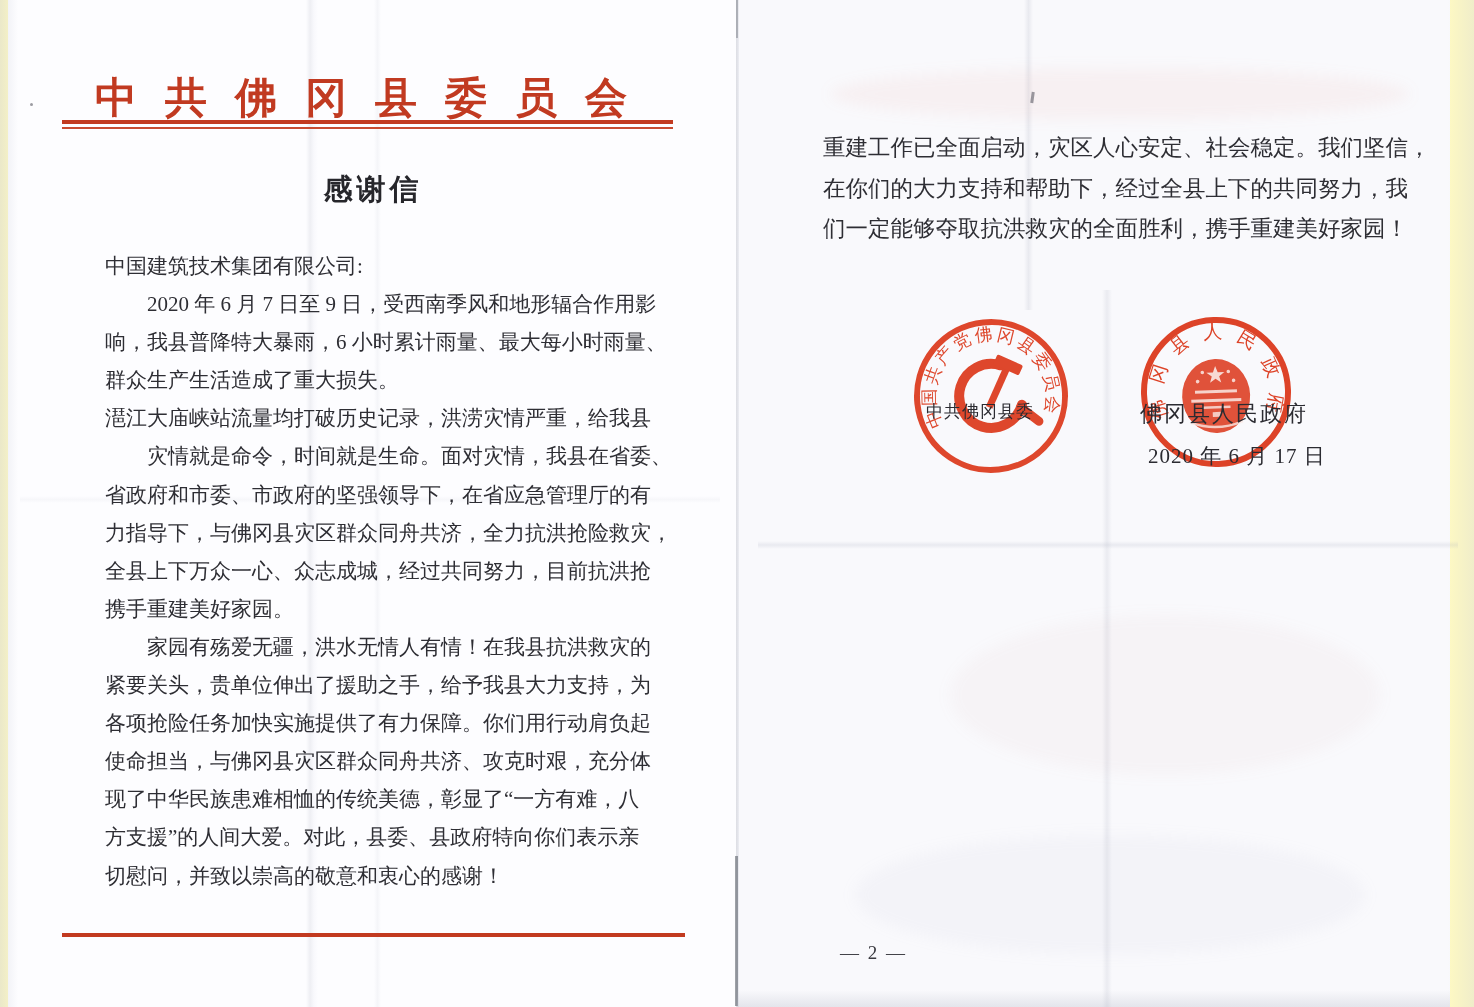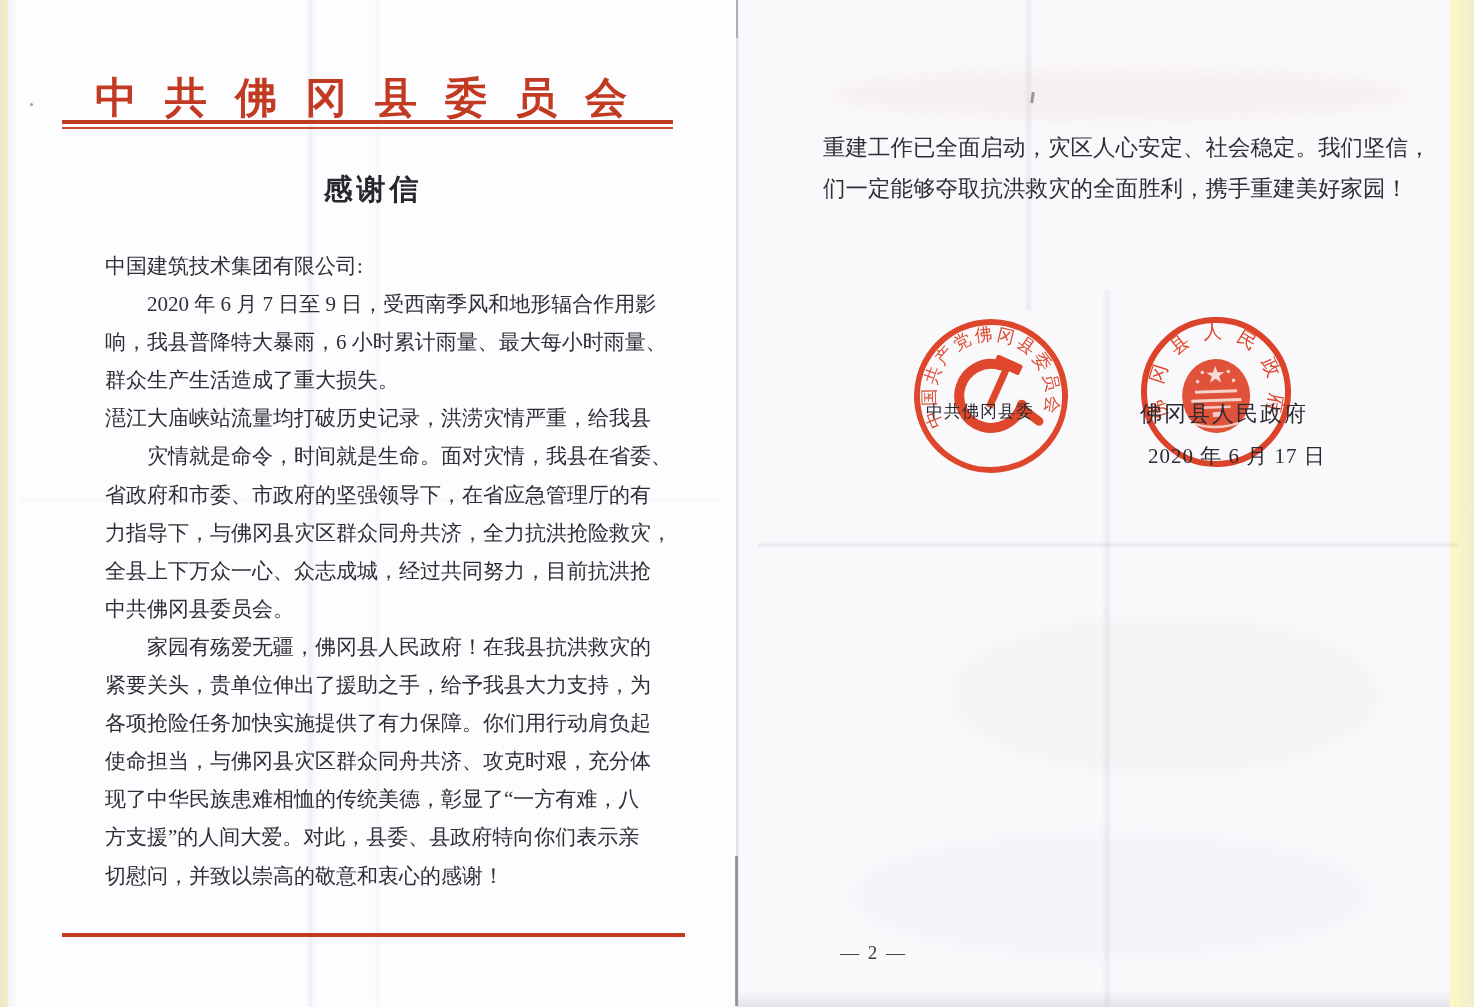--- a/index.html
+++ b/index.html
@@ -111,33 +111,34 @@
   <div id="body-left" class="body-block">
       <div class="line">中国建筑技术集团有限公司:</div>
       <div class="line">　　2020 年 6 月 7 日至 9 日，受西南季风和地形辐合作用影</div>
       <div class="line">响，我县普降特大暴雨，6 小时累计雨量、最大每小时雨量、</div>
       <div class="line">群众生产生活造成了重大损失。</div>
       <div class="line">潖江大庙峡站流量均打破历史记录，洪涝灾情严重，给我县</div>
       <div class="line">　　灾情就是命令，时间就是生命。面对灾情，我县在省委、</div>
       <div class="line">省政府和市委、市政府的坚强领导下，在省应急管理厅的有</div>
       <div class="line">力指导下，与佛冈县灾区群众同舟共济，全力抗洪抢险救灾，</div>
       <div class="line">全县上下万众一心、众志成城，经过共同努力，目前抗洪抢</div>
-      <div class="line">中共佛冈县委员会。</div>
-      <div class="line">　　家园有殇爱无疆，佛冈县人民政府！在我县抗洪救灾的</div>
+      <div class="line">携手重建美好家园。</div>
+      <div class="line">　　家园有殇爱无疆，洪水无情人有情！在我县抗洪救灾的</div>
       <div class="line">紧要关头，贵单位伸出了援助之手，给予我县大力支持，为</div>
       <div class="line">各项抢险任务加快实施提供了有力保障。你们用行动肩负起</div>
       <div class="line">使命担当，与佛冈县灾区群众同舟共济、攻克时艰，充分体</div>
       <div class="line">现了中华民族患难相恤的传统美德，彰显了“一方有难，八</div>
       <div class="line">方支援”的人间大爱。对此，县委、县政府特向你们表示亲</div>
       <div class="line">切慰问，并致以崇高的敬意和衷心的感谢！</div>
     </div>
   <div class="rule-bottom"></div>
 
   <div id="body-right" class="body-block">
       <div class="line">重建工作已全面启动，灾区人心安定、社会稳定。我们坚信，</div>
+      <div class="line">在你们的大力支持和帮助下，经过全县上下的共同努力，我</div>
       <div class="line">们一定能够夺取抗洪救灾的全面胜利，携手重建美好家园！</div>
     </div>
 
   <svg id="stamp-party" class="stamp" width="164" height="168" viewBox="0 0 164 168">
     <circle cx="82" cy="84" r="74" fill="none" stroke="#dc3a1d" stroke-width="6"></circle>
     <defs>
       <path id="arcL" d="M 31.2 107.7 A 56 56 0 1 1 132.8 107.7" fill="none"></path>
     </defs>
     <text font-size="17.5" fill="#dc3a1d" font-family="Liberation Serif, DejaVu Serif, serif">
       <textPath href="#arcL" startOffset="0" textLength="222" lengthAdjust="spacing">中国共产党佛冈县委员会</textPath>

